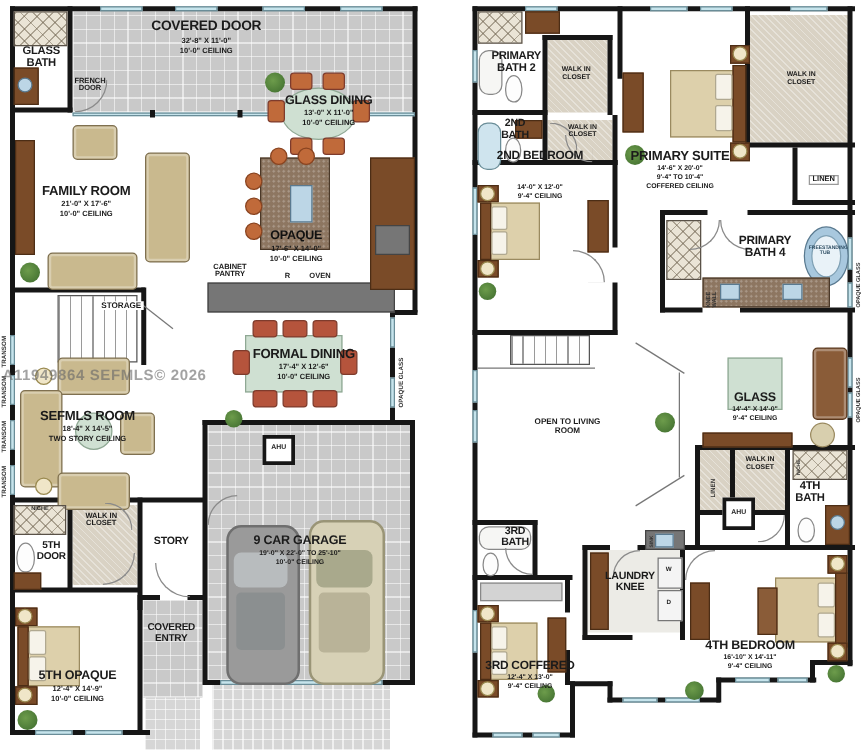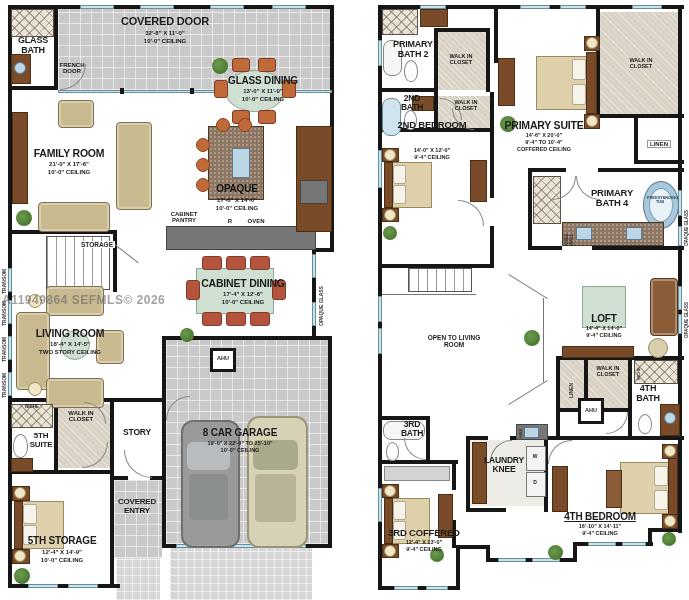--- a/index.html
+++ b/index.html
@@ -199,41 +199,41 @@
   <div class="lbl" style="left:263px;top:76px;font-size:10px;">GLASS DINING</div>
   <div class="lbl sub" style="left:263px;top:88px;font-size:6px;">13'-0" X 11'-0"</div>
   <div class="lbl sub" style="left:263px;top:96px;font-size:6px;">10'-0" CEILING</div>
   <div class="lbl" style="left:237px;top:184px;font-size:10px;color:#111;">OPAQUE</div>
   <div class="lbl sub" style="left:237px;top:197px;font-size:6px;">17'-6" X 14'-0"</div>
   <div class="lbl sub" style="left:237px;top:205px;font-size:6px;">10'-0" CEILING</div>
   <div class="lbl wrap sub" style="left:184px;top:211px;width:36px;font-size:6px;">CABINET PANTRY</div>
   <div class="lbl sub" style="left:230px;top:218px;font-size:6px;">R</div>
   <div class="lbl sub" style="left:256px;top:218px;font-size:6px;">OVEN</div>
   <div class="lbl sub" style="left:97px;top:241px;font-size:6.5px;background:#fff;padding:0 2px;">STORAGE</div>
-  <div class="lbl" style="left:243px;top:278px;font-size:10.5px;">CABINET DINING</div>
+  <div class="lbl" style="left:243px;top:278px;font-size:10.5px;">FORMAL DINING</div>
   <div class="lbl sub" style="left:243px;top:291px;font-size:6px;">17'-4" X 12'-6"</div>
   <div class="lbl sub" style="left:243px;top:299px;font-size:6px;">10'-0" CEILING</div>
-  <div class="lbl" style="left:70px;top:328px;font-size:10.5px;">LIVING ROOM</div>
+  <div class="lbl" style="left:70px;top:328px;font-size:10.5px;">SEFMLS ROOM</div>
   <div class="lbl sub" style="left:70px;top:341px;font-size:6px;">18'-4" X 14'-5"</div>
   <div class="lbl sub" style="left:70px;top:349px;font-size:6px;">TWO STORY CEILING</div>
   <div class="vert" style="left:1px;top:266px;font-size:5px;height:28px;">TRANSOM</div>
   <div class="vert" style="left:1px;top:298px;font-size:5px;height:28px;">TRANSOM</div>
   <div class="vert" style="left:1px;top:334px;font-size:5px;height:28px;">TRANSOM</div>
   <div class="vert" style="left:1px;top:370px;font-size:5px;height:28px;">TRANSOM</div>
   <div class="vert" style="left:318px;top:266px;font-size:5px;height:60px;">OPAQUE GLASS</div>
   <div class="lbl sub" style="left:223px;top:356px;font-size:5.5px;">AHU</div>
   <div class="lbl wrap sub" style="left:81px;top:410px;width:40px;font-size:6px;">WALK IN CLOSET</div>
   <div class="lbl" style="left:137px;top:428px;font-size:8.5px;">STORY</div>
-  <div class="lbl wrap" style="left:41px;top:432px;width:28px;font-size:8px;">5TH SUITE</div>
+  <div class="lbl wrap" style="left:41px;top:432px;width:28px;font-size:8px;">5TH DOOR</div>
   <div class="lbl sub" style="left:32px;top:405px;font-size:4.5px;">NICHE</div>
-  <div class="lbl" style="left:62px;top:536px;font-size:10px;">5TH STORAGE</div>
+  <div class="lbl" style="left:62px;top:536px;font-size:10px;">5TH OPAQUE</div>
   <div class="lbl sub" style="left:62px;top:549px;font-size:6px;">12'-4" X 14'-9"</div>
   <div class="lbl sub" style="left:62px;top:557px;font-size:6px;">10'-0" CEILING</div>
   <div class="lbl wrap" style="left:137px;top:498px;width:44px;font-size:8px;">COVERED ENTRY</div>
-  <div class="lbl" style="left:240px;top:428px;font-size:10px;">8 CAR GARAGE</div>
+  <div class="lbl" style="left:240px;top:428px;font-size:10px;">9 CAR GARAGE</div>
   <div class="lbl sub" style="left:240px;top:441px;font-size:5.5px;">19'-0" X 22'-0" TO 25'-10"</div>
   <div class="lbl sub" style="left:240px;top:448px;font-size:5.5px;">10'-0" CEILING</div>
   <div class="wm" style="left:2px;top:293px;">A11949864 SEFMLS© 2026</div>
 
   <div class="carpet" style="left:438px;top:32px;width:48px;height:58px;"></div>
   <div class="carpet" style="left:438px;top:96px;width:52px;height:32px;"></div>
   <div class="carpet" style="left:600px;top:12px;width:80px;height:102px;"></div>
   <div class="carpet" style="left:560px;top:360px;width:68px;height:50px;"></div>
   <div class="abs" style="left:470px;top:440px;width:74px;height:66px;background:#ecebe6;"></div>
 
@@ -419,33 +419,33 @@
   <div class="lbl sub" style="left:544px;top:140px;font-size:5.5px;">9'-4" TO 10'-4"</div>
   <div class="lbl sub" style="left:544px;top:147px;font-size:5.5px;">COFFERED CEILING</div>
   <div class="lbl wrap sub" style="left:641px;top:58px;width:40px;font-size:5.5px;">WALK IN CLOSET</div>
   <div class="lbl sub" style="left:659px;top:140px;font-size:6px;background:#fff;padding:0 2px;border:1px solid #999;">LINEN</div>
   <div class="lbl wrap" style="left:612px;top:188px;width:56px;font-size:9.5px;">PRIMARY BATH 4</div>
   <div class="lbl wrap sub" style="left:660px;top:196px;width:26px;font-size:4px;color:#2a4a60;">FREESTANDING TUB</div>
   <div class="vert" style="left:564px;top:220px;font-size:4.5px;height:26px;">KNEE WALL</div>
   <div class="vert" style="left:684px;top:186px;font-size:4.5px;height:60px;">OPAQUE GLASS</div>
   <div class="vert" style="left:684px;top:282px;font-size:4.5px;height:56px;">OPAQUE GLASS</div>
   <div class="lbl wrap sub" style="left:454px;top:334px;width:60px;font-size:6.5px;font-weight:bold;">OPEN TO LIVING ROOM</div>
-  <div class="lbl" style="left:604px;top:314px;font-size:10px;">LOFT</div>
+  <div class="lbl" style="left:604px;top:314px;font-size:10px;">GLASS</div>
   <div class="lbl sub" style="left:604px;top:326px;font-size:5.5px;">14'-4" X 14'-0"</div>
   <div class="lbl sub" style="left:604px;top:333px;font-size:5.5px;">9'-4" CEILING</div>
   <div class="vert" style="left:568px;top:364px;font-size:5px;height:34px;">LINEN</div>
   <div class="lbl wrap sub" style="left:608px;top:366px;width:38px;font-size:5.5px;">WALK IN CLOSET</div>
   <div class="lbl wrap" style="left:648px;top:384px;width:34px;font-size:9px;">4TH BATH</div>
   <div class="lbl sub" style="left:591px;top:408px;font-size:5.5px;">AHU</div>
   <div class="vert" style="left:636px;top:358px;font-size:4px;height:22px;">NICHE</div>
   <div class="lbl wrap" style="left:412px;top:420px;width:30px;font-size:8.5px;">3RD BATH</div>
   <div class="lbl wrap" style="left:504px;top:456px;width:50px;font-size:8.5px;">LAUNDRY KNEE</div>
   <div class="lbl sub" style="left:535px;top:454px;font-size:5px;">W</div>
   <div class="lbl sub" style="left:535px;top:480px;font-size:5px;">D</div>
   <div class="vert" style="left:518px;top:420px;font-size:4px;height:18px;">SINK</div>
   <div class="lbl" style="left:424px;top:528px;font-size:9.5px;">3RD COFFERED</div>
   <div class="lbl sub" style="left:424px;top:540px;font-size:5.5px;">12'-4" X 13'-0"</div>
   <div class="lbl sub" style="left:424px;top:547px;font-size:5.5px;">9'-4" CEILING</div>
-  <div class="lbl" style="left:600px;top:512px;font-size:10px;text-decoration:underline;">4TH BEDROOM</div>
+  <div class="lbl" style="left:600px;top:512px;font-size:10px;">4TH BEDROOM</div>
   <div class="lbl sub" style="left:600px;top:524px;font-size:5.5px;">16'-10" X 14'-11"</div>
   <div class="lbl sub" style="left:600px;top:531px;font-size:5.5px;">9'-4" CEILING</div>
 
 </div>
 
 </body></html>

